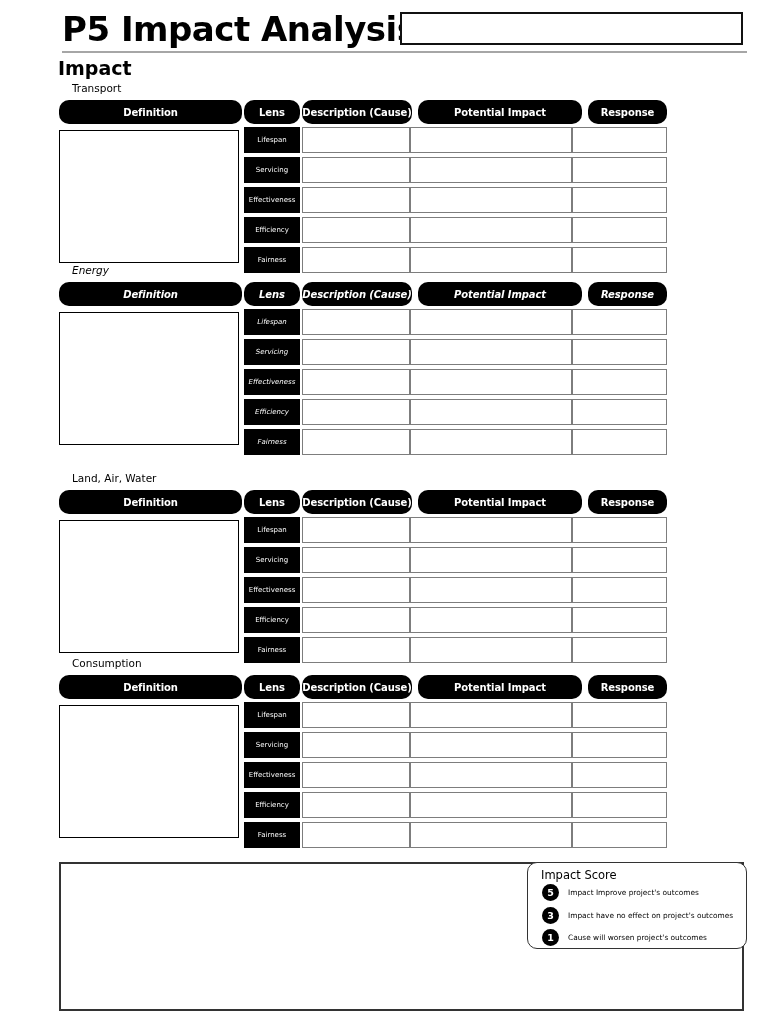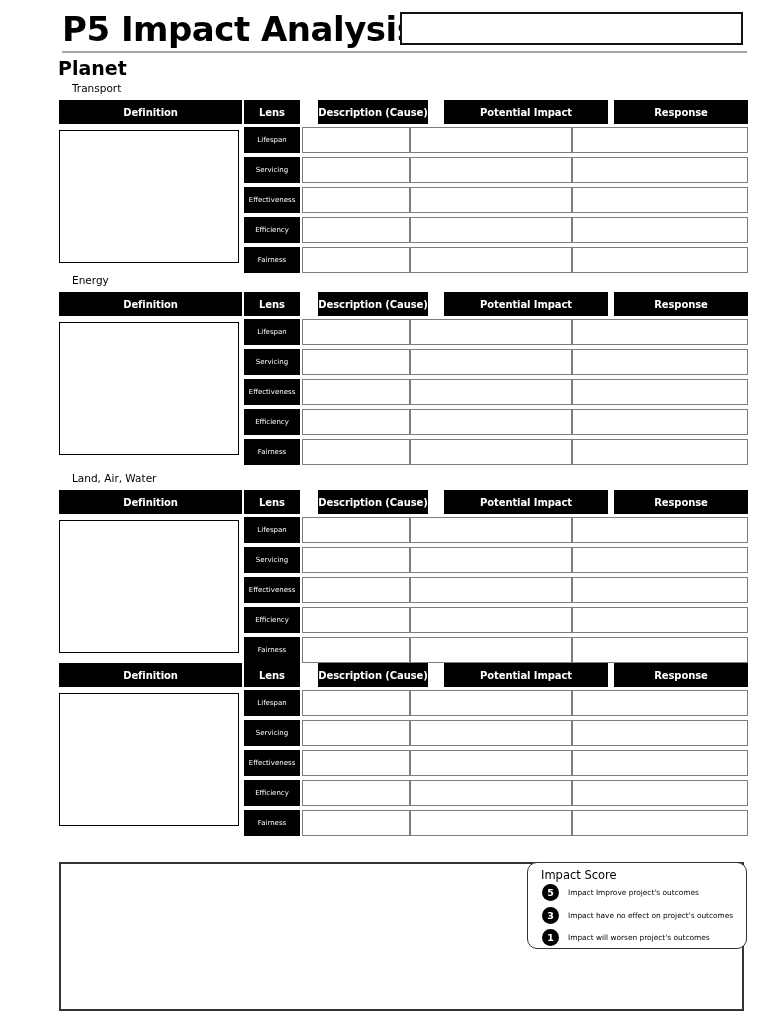--- a/index.html
+++ b/index.html
@@ -17,33 +17,33 @@
   .project-label { font-size:17px; font-weight:700; margin-left:10px; }
   .project-input {
     position:absolute; left:338px; top:0; width:343px; height:33px;
     border:2px solid #111; background:#fff; font-size:15px; padding:0 6px;
     font-family:inherit;
   }
   .rule { position:absolute; left:62px; top:51px; width:685px; height:2px; background:#a6a6a6; }
   .category-heading { position:absolute; left:58px; top:57px; font-size:19px; font-weight:700; }
 
   
-  .section { position:absolute; left:59px; width:689px; }
-  .s1 { top:82px; } .s2 { top:274px; } .s3 { top:472px; } .s4 { top:657px; }
+  .section { position:absolute; left:59px; width:608px; }
+  .s1 { top:82px; } .s2 { top:264px;font-style:italic; } .s3 { top:472px; } .s4 { top:657px; }
   .section-label { font-size:10.5px; margin-left:13px; height:12px; line-height:12px; }
   .ptable { margin-top:6px; }
 
   .thead { display:flex; height:24px; margin-bottom:3px; }
   .th {
     background:#000; color:#fff; font-weight:700; font-size:10px;
-    display:flex; align-items:center; justify-content:center; letter-spacing:-0.1px;
+    display:flex; align-items:center; justify-content:center; letter-spacing:-0.1px;border-radius:10px;
   }
   .th.def  { width:183px; margin-right:2px; }
-  .th.lens { width:56px;  margin-right:18px; }
-  .th.desc { width:110px; margin-right:16px; }
+  .th.lens { width:56px;  margin-right:2px; }
+  .th.desc { width:110px; margin-right:6px; }
   .th.imp  { width:164px; margin-right:6px; }
   .th.resp { flex:1; }
 
   .tbody { position:relative; height:142px; }
   .def-box {
     position:absolute; left:0; top:3px; width:180px; height:133px;
     border:1.5px solid #000; background:#fff;
   }
   .rows { position:absolute; left:185px; top:0; right:0; display:flex; flex-direction:column; gap:4px; }
   .row { display:flex; height:26px; }
@@ -79,21 +79,21 @@
 </head>
 <body>
 
 <div class="page">
 
   <div class="doc-header">
     <span class="doc-title">P5 Impact Analysis</span><span class="project-label">Project</span>
     <input class="project-input" value="" style="">
   </div>
   <div class="rule"></div>
-  <div class="category-heading">Planet</div>
+  <div class="category-heading">Impact</div>
 
   <div class="section s1">
     <div class="section-label">Transport</div>
     <div class="ptable">
       <div class="thead">
         <div class="th def">Definition</div>
         <div class="th lens">Lens</div>
         <div class="th desc">Description (Cause)</div>
         <div class="th imp">Potential Impact</div>
         <div class="th resp">Response</div>
@@ -226,20 +226,21 @@
             <div class="c desc"></div>
             <div class="c imp"></div>
             <div class="c resp"></div>
           </div>
         </div>
       </div>
     </div>
   </div>
 
   <div class="section s4">
+    <div class="section-label">Consumption</div>
     <div class="ptable">
       <div class="thead">
         <div class="th def">Definition</div>
         <div class="th lens">Lens</div>
         <div class="th desc">Description (Cause)</div>
         <div class="th imp">Potential Impact</div>
         <div class="th resp">Response</div>
       </div>
       <div class="tbody">
         <div class="def-box"></div>
@@ -286,17 +287,17 @@
     <div class="legend-item li1">
       <div class="score-circle">5</div>
       <div class="legend-text">Impact Improve project's outcomes</div>
     </div>
     <div class="legend-item li2">
       <div class="score-circle">3</div>
       <div class="legend-text">Impact have no effect on project's outcomes</div>
     </div>
     <div class="legend-item li3">
       <div class="score-circle">1</div>
-      <div class="legend-text">Impact will worsen project's outcomes</div>
+      <div class="legend-text">Cause will worsen project's outcomes</div>
     </div>
   </div>
 
 </div>
 
 </body></html>

